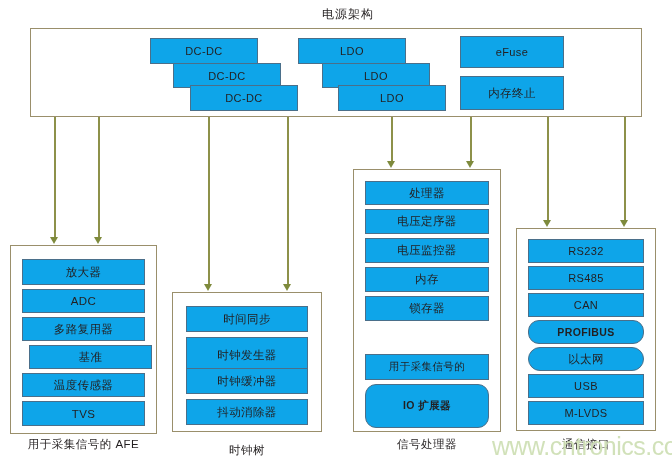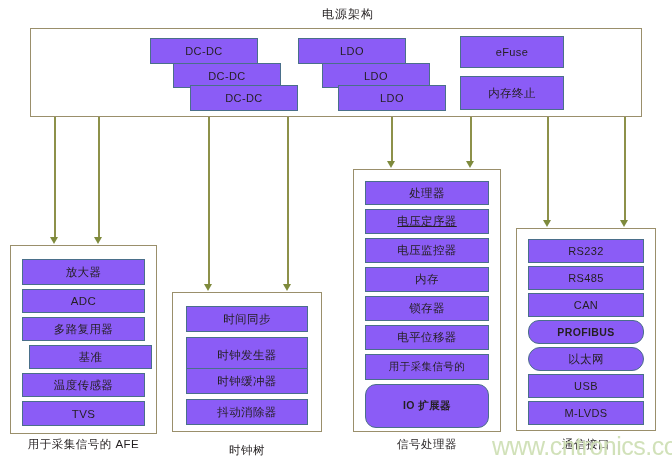--- a/index.html
+++ b/index.html
@@ -35,21 +35,21 @@
     color:#231f20;
     text-align:center;
     white-space:nowrap;
     letter-spacing:.5px;
   }
 
   
   .blk{
     position:absolute;
     border:1px solid #4a6f8a;
-    background:#8b5cf6;
+    background:#0ea5e9;
     box-sizing:border-box;
     display:flex;
     align-items:center;
     justify-content:center;
     font-size:11.5px;
     color:#231f20;
     letter-spacing:.4px;
     white-space:nowrap;
   }
   .blk.bold{font-weight:bold;font-size:10.5px;border-radius:11px;}
@@ -133,25 +133,24 @@
 
   <div class="group-box" style="left:172px;top:292px;width:150px;height:140px;"></div>
   <div class="blk" style="left:186px;top:306px;width:122px;height:26px;">时间同步</div>
   <div class="blk" style="left:186px;top:337px;width:122px;height:36px;">时钟发生器</div>
   <div class="blk" style="left:186px;top:368px;width:122px;height:26px;">时钟缓冲器</div>
   <div class="blk" style="left:186px;top:399px;width:122px;height:26px;">抖动消除器</div>
   <div class="group-caption" style="left:172px;top:443px;width:150px;">时钟树</div>
 
   <div class="group-box" style="left:353px;top:169px;width:148px;height:263px;"></div>
   <div class="blk" style="left:365px;top:181px;width:124px;height:24px;">处理器</div>
-  <div class="blk" style="left:365px;top:209px;width:124px;height:25px;text-decoration:underline;">电压定序器</div>
+  <div class="blk" style="left:365px;top:209px;width:124px;height:25px;">电压定序器</div>
   <div class="blk" style="left:365px;top:238px;width:124px;height:25px;">电压监控器</div>
   <div class="blk" style="left:365px;top:267px;width:124px;height:25px;text-align:center;">内存</div>
   <div class="blk" style="left:365px;top:296px;width:124px;height:25px;">锁存器</div>
-  <div class="blk" style="left:365px;top:325px;width:124px;height:25px;">电平位移器</div>
   <div class="blk small" style="left:365px;top:354px;width:124px;height:26px;">用于采集信号的</div>
   <div class="blk bold" style="left:365px;top:384px;width:124px;height:44px;">IO 扩展器</div>
   <div class="group-caption" style="left:353px;top:437px;width:148px;">信号处理器</div>
 
   <div class="group-box" style="left:516px;top:228px;width:140px;height:203px;"></div>
   <div class="blk lat" style="left:528px;top:239px;width:116px;height:24px;">RS232</div>
   <div class="blk lat" style="left:528px;top:266px;width:116px;height:24px;">RS485</div>
   <div class="blk lat" style="left:528px;top:293px;width:116px;height:24px;">CAN</div>
   <div class="blk bold" style="left:528px;top:320px;width:116px;height:24px;">PROFIBUS</div>
   <div class="blk" style="left:528px;top:347px;width:116px;height:24px;border-radius:12px;">以太网</div>

